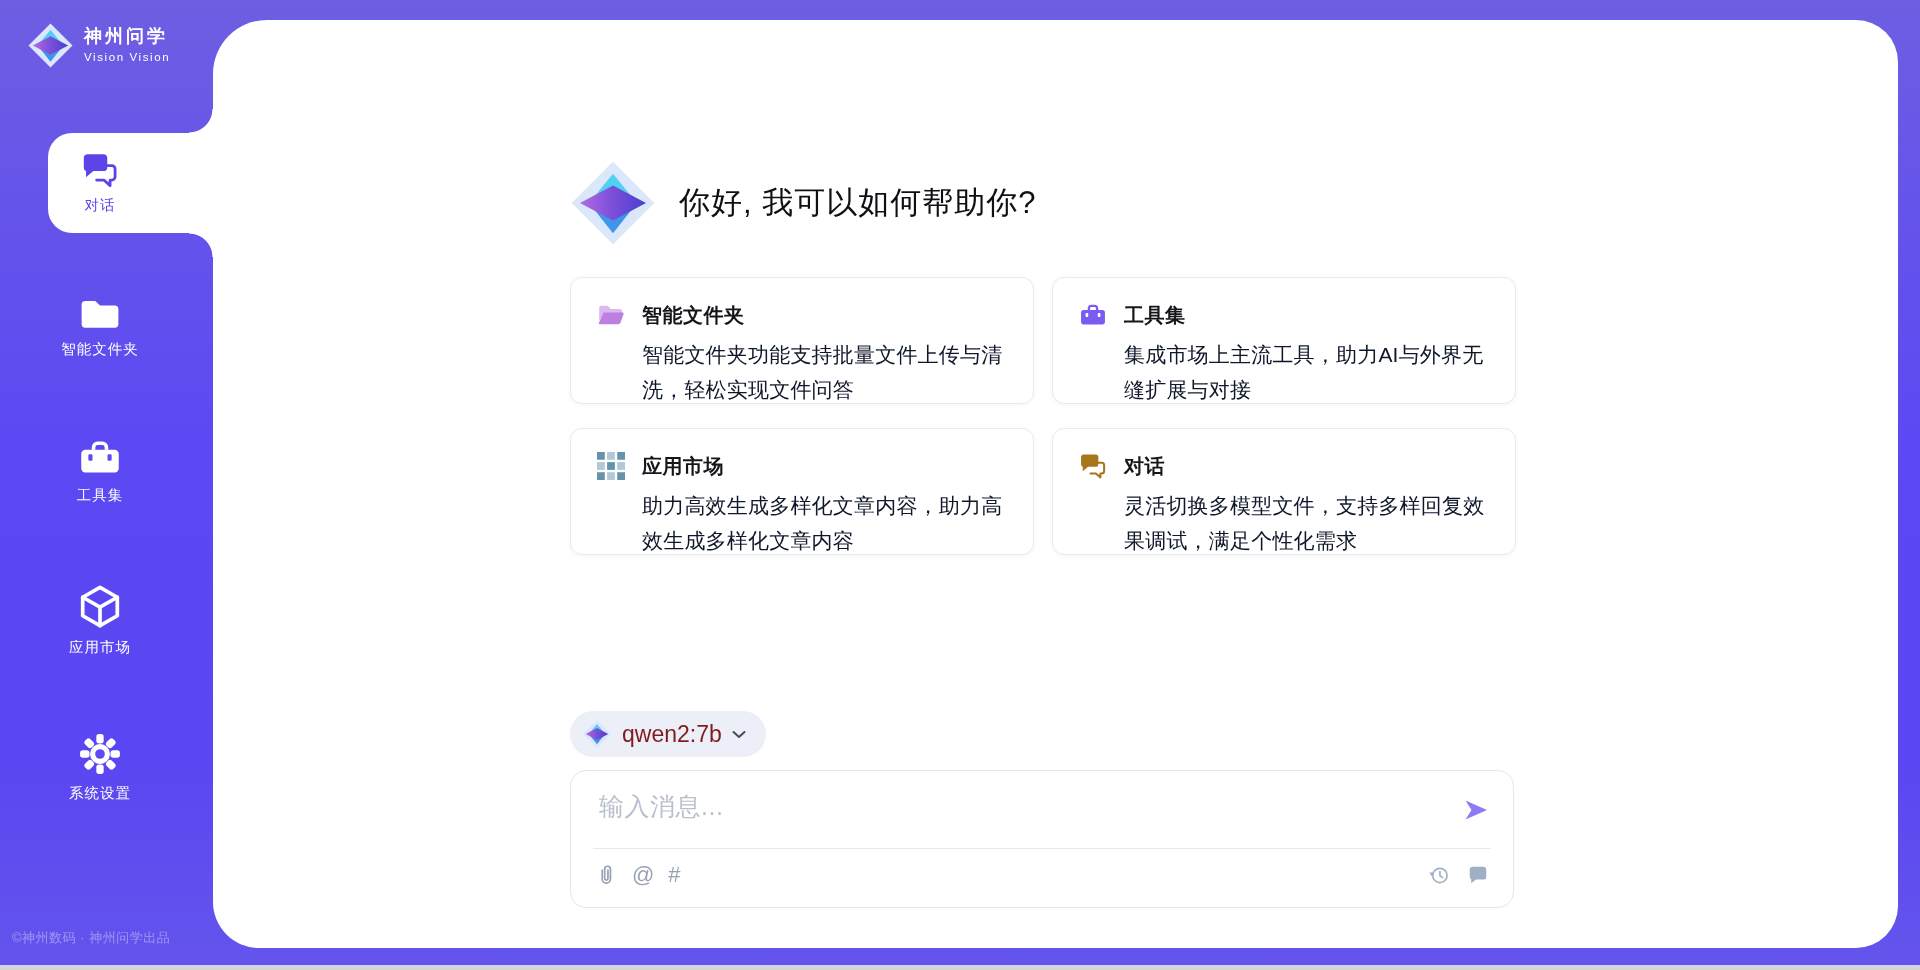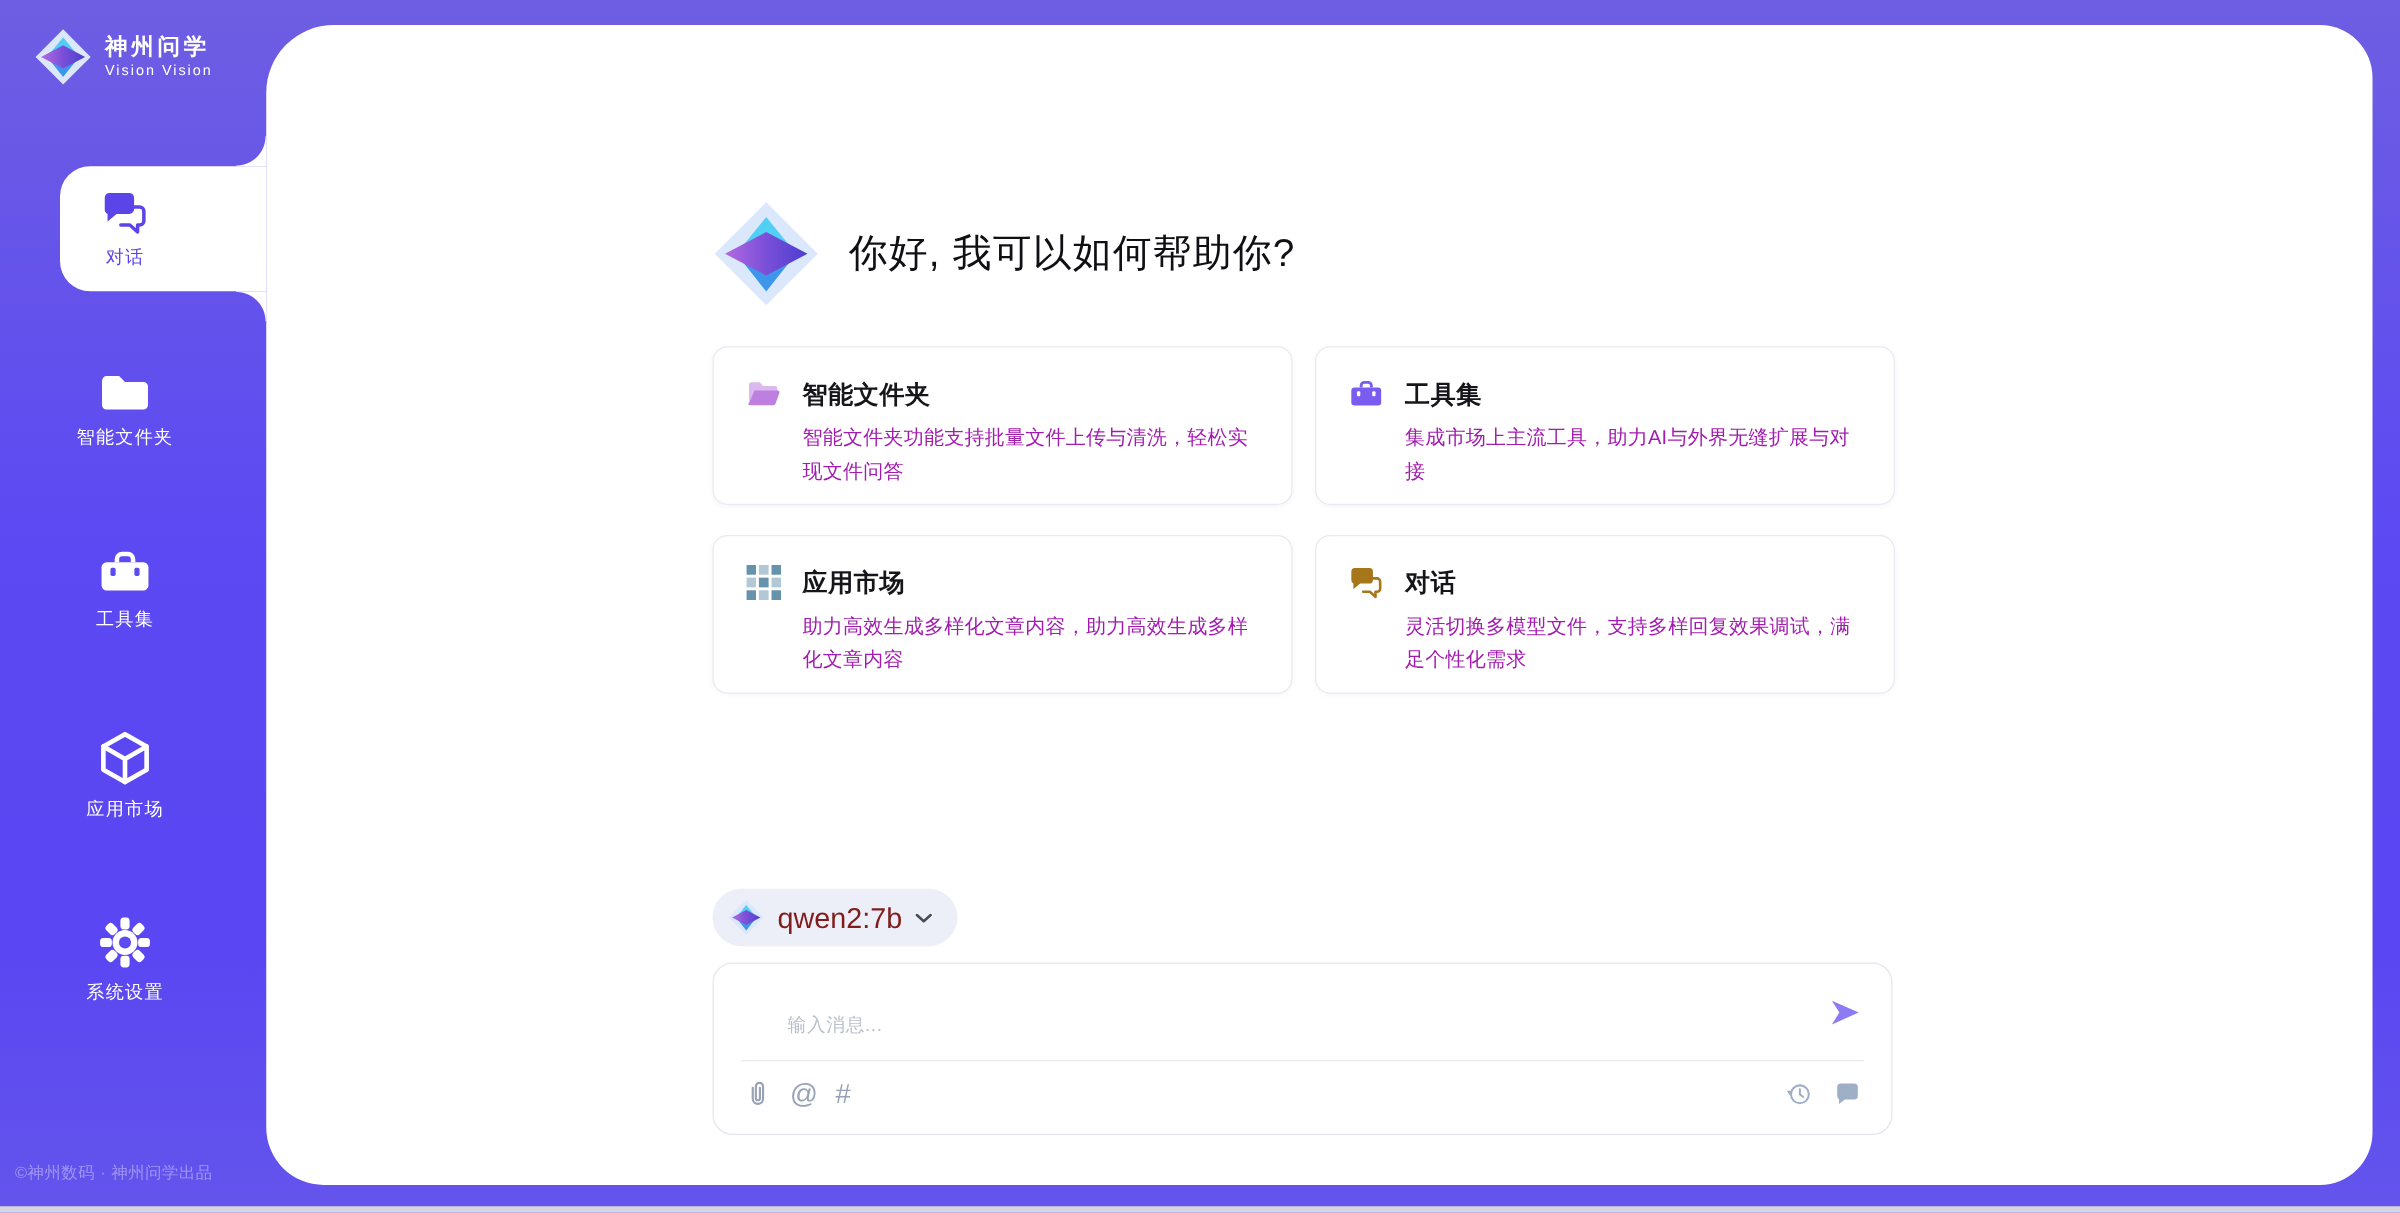--- a/index.html
+++ b/index.html
@@ -13,21 +13,21 @@
   .bottom-edge{position:absolute;left:0;bottom:0;width:1920px;height:5px;background:#d5d5df;}
 
   
   .main-panel{position:absolute;left:213px;top:20px;width:1685px;height:928px;
     background:#fff;border-radius:54px 42px 42px 46px;}
 
   
   .sidebar{position:absolute;left:0;top:0;width:213px;height:970px;}
   .logo-row{position:absolute;left:27px;top:22px;display:flex;align-items:center;gap:10px;}
   .logo-mark svg{width:47px;height:47px;}
-  .logo-name{color:#fff;font-size:18px;font-weight:bold;letter-spacing:3px;line-height:1.1;}
+  .logo-name{color:#fff;font-size:18px;font-weight:bold;letter-spacing:3px;line-height:1.1;font-family:Liberation Mono, monospace;}
   .logo-sub{color:#fff;font-size:11.5px;letter-spacing:1.6px;margin-top:3px;}
 
   .active-pill{position:absolute;left:48px;top:133px;width:165px;height:100px;background:#fff;
     border-radius:24px 0 0 24px;cursor:pointer;}
   .active-pill .wrap{width:104px;height:100%;display:flex;flex-direction:column;align-items:center;justify-content:center;gap:7px;}
   .active-pill .nav-label{color:#5b45e8;}
   .active-pill .nav-icon{color:#5b45e8;}
   .fillet{position:absolute;left:189px;width:24px;height:24px;pointer-events:none;}
   .fillet.top{top:109px;background:radial-gradient(circle 24px at 0 0,rgba(255,255,255,0) 23px,#fff 23.8px);}
   .fillet.bottom{top:233px;background:radial-gradient(circle 24px at 0 24px,rgba(255,255,255,0) 23px,#fff 23.8px);}
@@ -53,35 +53,35 @@
 
   
   .cards{position:absolute;left:357px;top:257px;width:946px;display:grid;
     grid-template-columns:464px 464px;gap:24px 18px;}
   .card{height:127px;background:#fff;border:1px solid #e9e9f1;border-radius:12px;
     box-shadow:0 1px 4px rgba(70,70,140,.05);padding:23px 26px;box-sizing:border-box;cursor:pointer;}
   .card-head{display:flex;align-items:center;gap:17px;}
   .card-icon svg{width:28px;height:28px;}
   .ci-folder{color:#bd7fe0;} .ci-case{color:#7a5cf0;} .ci-grid{color:#6792ab;} .ci-chat{color:#a8761a;}
   .card-title{font-size:20px;font-weight:bold;color:#15151a;letter-spacing:.5px;}
-  .card-desc{margin:9px 0 0 45px;font-size:16px;color:#a21caf;line-height:1.66;letter-spacing:.2px;}
+  .card-desc{margin:9px 0 0 45px;font-size:21px;color:#0f172a;line-height:1.66;letter-spacing:.2px;}
 
   
   .model-pill{position:absolute;left:357px;top:691px;height:46px;padding:0 20px 0 12px;
     background:#edeff8;border-radius:23px;display:inline-flex;align-items:center;gap:10px;cursor:pointer;}
   .model-pill svg.dm{width:30px;height:30px;}
   .model-name{font-size:23px;color:#7f1d1d;}
   .chev{color:#4a4a55;}
   .chev svg{width:14px;height:9px;}
 
   
   .composer{position:absolute;left:357px;top:750px;width:944px;height:138px;background:#fff;
     border:1.5px solid #e5e5ef;border-radius:16px;box-sizing:border-box;}
-  .composer input{position:absolute;left:26px;top:32px;width:830px;height:32px;border:none;outline:none;
-    font-size:15px;color:#333;background:transparent;font-family:inherit;margin-left:31px;}
+  .composer input{position:absolute;left:26px;top:18px;width:830px;height:32px;border:none;outline:none;
+    font-size:25px;color:#333;background:transparent;font-family:inherit;}
   .composer input::placeholder{color:#b9c0cd;letter-spacing:.5px;}
   .send-btn{position:absolute;right:23px;top:25px;width:28px;height:28px;color:#8d7bf5;cursor:pointer;}
   .send-btn svg{width:28px;height:28px;}
   .divider{position:absolute;left:22px;right:22px;top:77px;height:1px;background:#e8e8f0;}
   .tool-left{position:absolute;left:24px;top:92px;display:flex;align-items:center;gap:14px;color:#98a2b6;}
   .tool-left .tbtn{cursor:pointer;display:flex;align-items:center;}
   .tool-left svg{width:23px;height:23px;}
   .glyph{font-size:22px;line-height:23px;color:#98a2b6;}
   .tool-right{position:absolute;right:24px;top:93px;display:flex;align-items:center;gap:17px;color:#9fb0c6;}
   .tool-right .tbtn{cursor:pointer;display:flex;align-items:center;}

